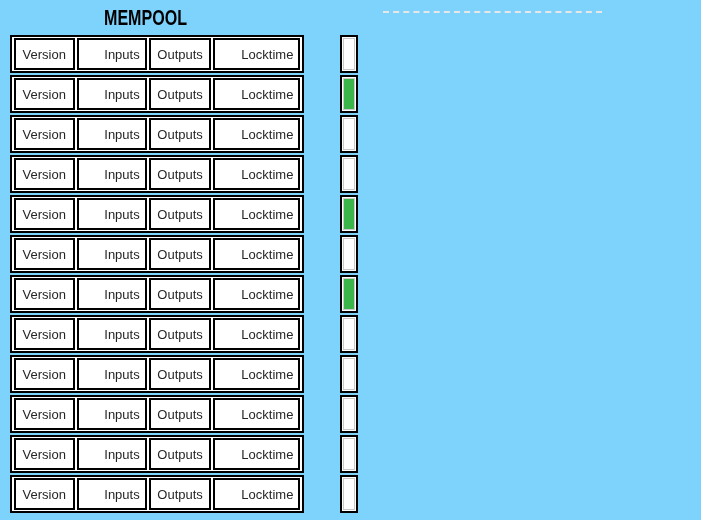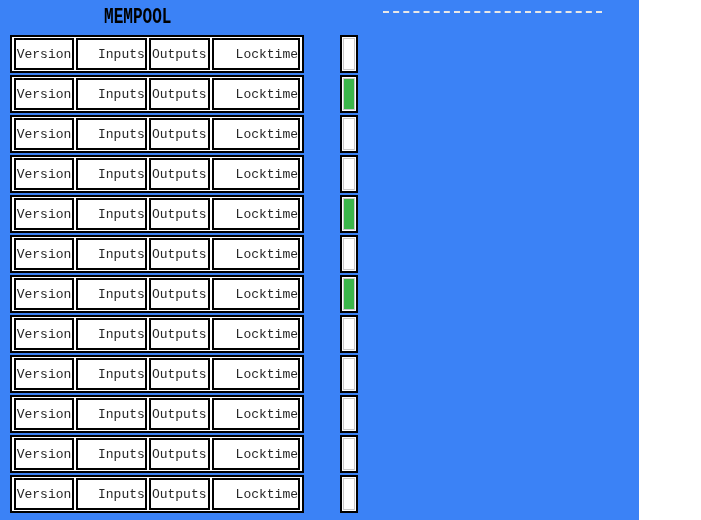--- a/index.html
+++ b/index.html
@@ -1,18 +1,18 @@
 <!DOCTYPE html>
 <html><head>
 <meta charset="utf-8">
 <style>
   html,body{margin:0;padding:0;background:#ffffff;}
   .canvas{
-    position:relative;width:639px;height:520px;overflow:hidden;background:#3b82f6;
-    font-family:Liberation Mono, monospace;
+    position:relative;width:701px;height:520px;overflow:hidden;background:#7dd3fc;
+    font-family:Liberation Sans, sans-serif;
   }
   .title{
     position:absolute;left:104px;top:5px;
     font-size:22px;font-weight:bold;color:#000000;
     transform:scaleX(0.73);transform-origin:0 0;white-space:nowrap;line-height:26px;
   }
   .dashed-line{
     position:absolute;left:383px;top:11px;width:219px;height:0;
     border-top:2px dashed #e7e7e7;
   }

